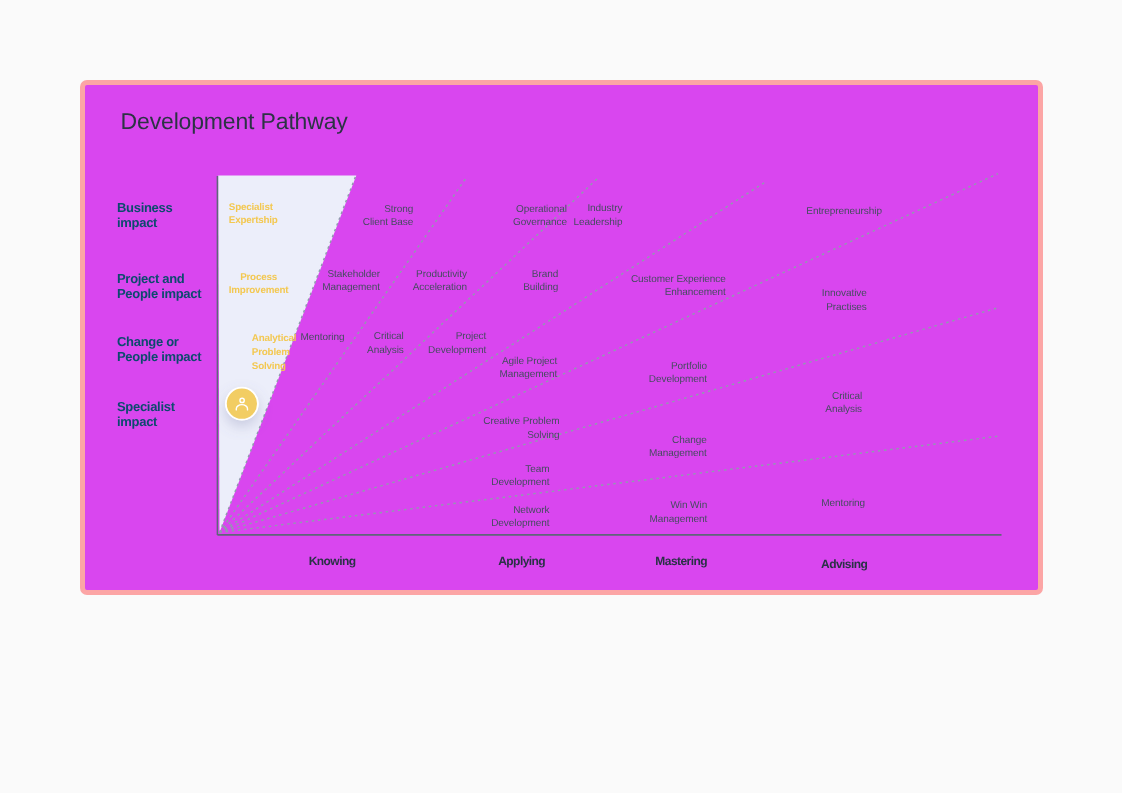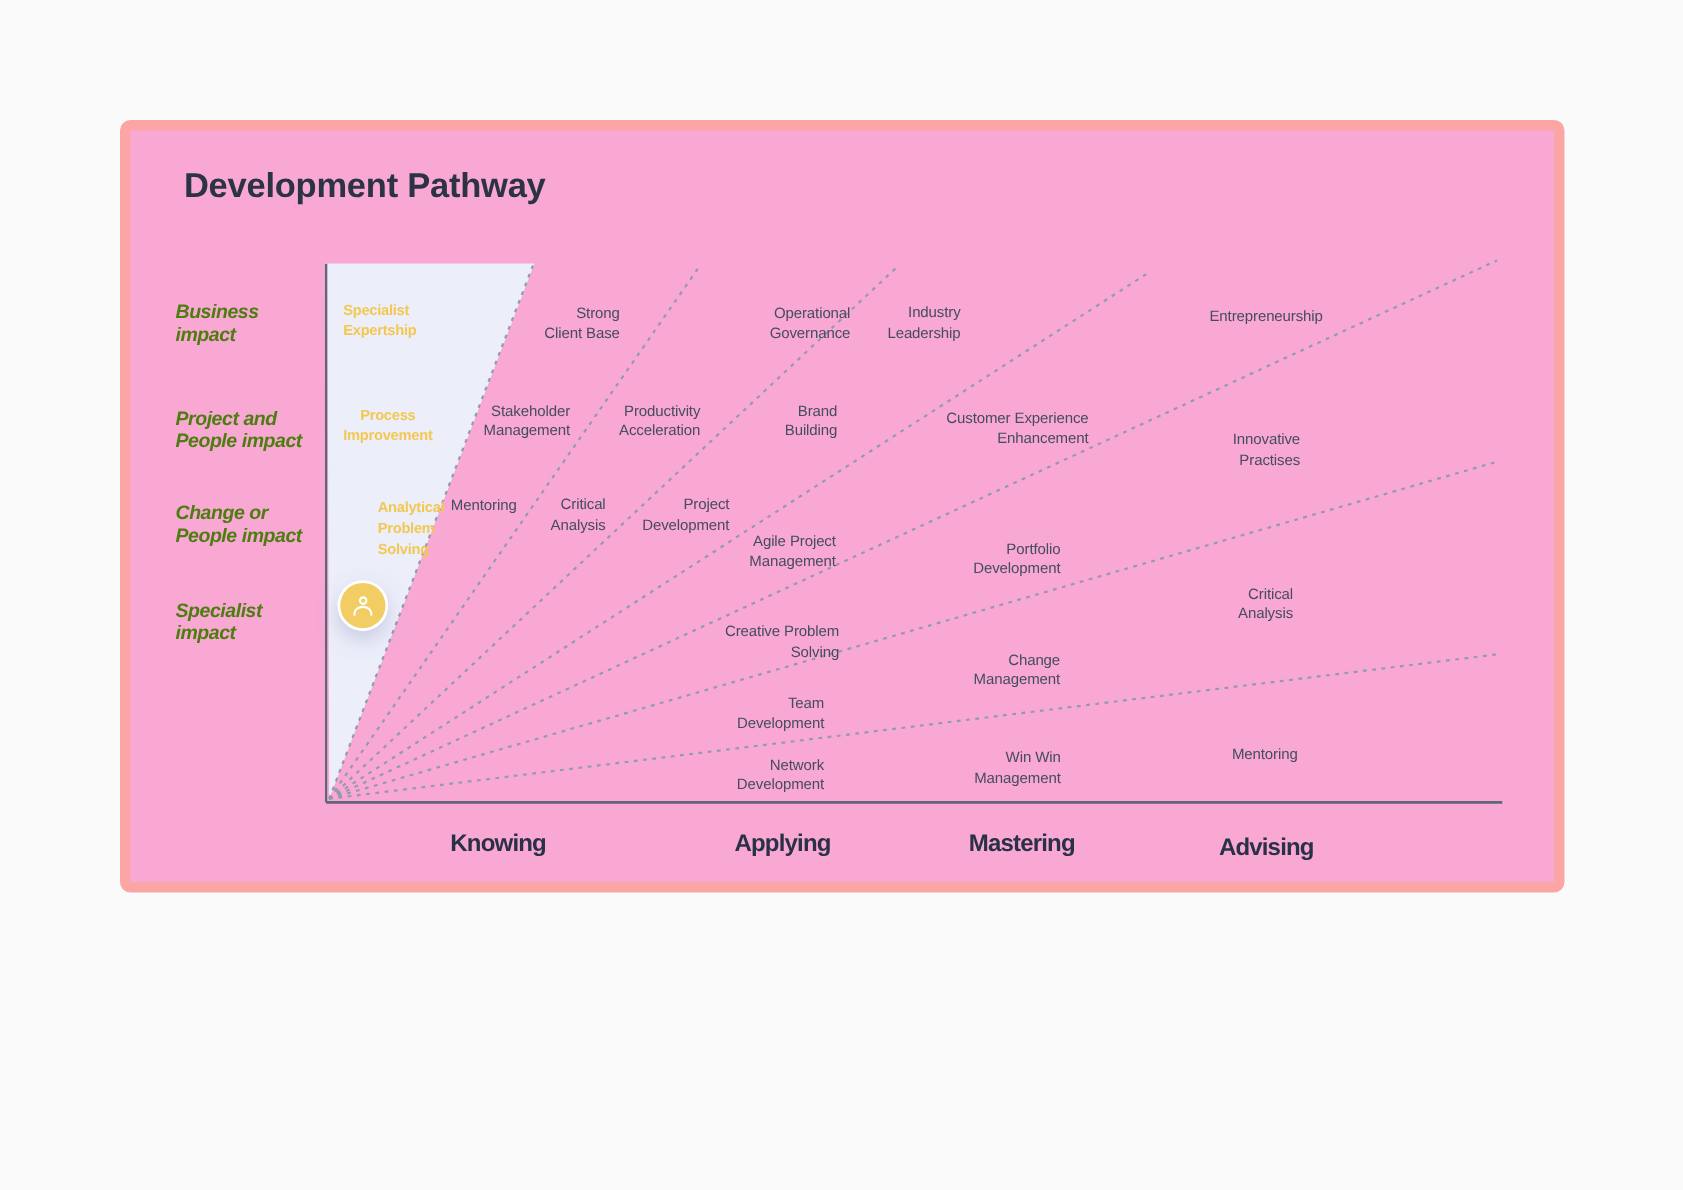--- a/index.html
+++ b/index.html
@@ -1,27 +1,27 @@
 <!DOCTYPE html>
 <html><head>
 <meta charset="utf-8">
 <style>
   html,body{margin:0;padding:0;}
   body{width:1122px;height:793px;background:#fafafa;font-family:"Liberation Sans",sans-serif;overflow:hidden;
         -webkit-font-smoothing:antialiased;text-rendering:geometricPrecision;}
-  #card{position:absolute;left:80px;top:80px;width:962.5px;height:514.5px;background:#f9a8d4;
-        border:7px solid #fca5a5;border-radius:7px;box-sizing:border-box;font-weight:bold;}
+  #card{position:absolute;left:80px;top:80px;width:962.5px;height:514.5px;background:#d946ef;
+        border:5px solid #fca5a5;border-radius:7px;box-sizing:border-box;}
   #title{position:absolute;left:35.6px;top:22.6px;font-size:23px;color:#2c3344;letter-spacing:-0.16px;}
   #plot{position:absolute;left:0;top:0;width:1122px;height:793px;}
-  .axlab{position:absolute;font-size:13px;font-weight:bold;color:#4d7c0f;line-height:15px;letter-spacing:-0.3px;font-style:italic;}
+  .axlab{position:absolute;font-size:13px;font-weight:bold;color:#0c4a6e;line-height:15px;letter-spacing:-0.3px;}
   .node{position:absolute;font-size:10px;color:#454c5f;line-height:13.4px;text-align:right;
         transform:translateX(-50%);white-space:nowrap;letter-spacing:-0.07px;}
   .node.hl{color:#f3c851;font-weight:bold;font-size:9.8px;line-height:13.7px;text-align:left;
         transform:none;letter-spacing:-0.18px;}
-  .stage{position:absolute;font-size:16px;font-weight:bold;color:#2a3146;transform:translateX(-50%);
+  .stage{position:absolute;font-size:12px;font-weight:bold;color:#2a3146;transform:translateX(-50%);
          white-space:nowrap;letter-spacing:-0.55px;}
 </style>
 </head>
 <body>
 
 <div id="card">
   <div id="title">Development Pathway</div>
 </div>
 
 <svg id="plot" viewBox="0 0 1122 793">
@@ -77,21 +77,21 @@
       <div>Solving</div>
     </div>
     <div class="node" style="left: 388px; top: 202.6px;">
       <div>Strong</div>
       <div>Client Base</div>
     </div>
     <div class="node" style="left: 524px; top: 202.7px; margin-left: 16px;">
       <div>Operational</div>
       <div>Governance</div>
     </div>
-    <div class="node" style="left: 616px; top: 202.4px;">
+    <div class="node" style="left: 598px; top: 202.4px;">
       <div>Industry</div>
       <div>Leadership</div>
     </div>
     <div class="node" style="left: 844.1px; top: 205.1px;">
       <div>Entrepreneurship</div>
     </div>
     <div class="node" style="left: 351.2px; top: 267.9px;">
       <div>Stakeholder</div>
       <div>Management</div>
     </div>

